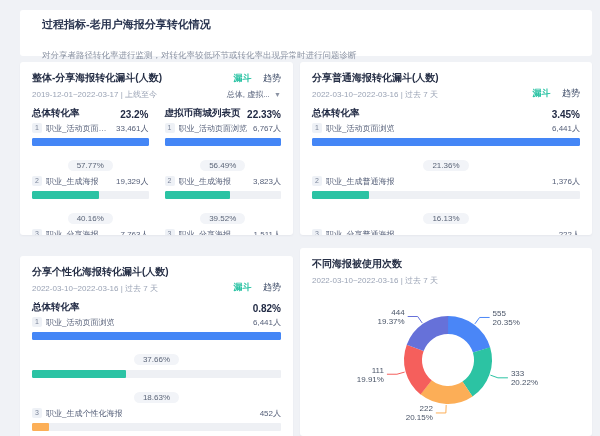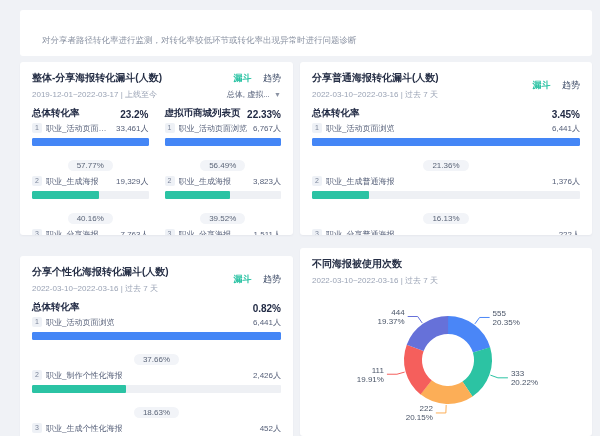--- a/index.html
+++ b/index.html
@@ -11,21 +11,21 @@
   .page-title { font-size:11px; font-weight:bold; color:#2a3550; }
   .page-desc { font-size:8.5px; color:#8b93a3; margin-top:18px; line-height:1.35; }
 
   .card { position:absolute; background:#fff; border-radius:3px; padding:9px 12px;
     box-shadow:0 1px 2px rgba(30,40,70,.05); overflow:hidden; }
   .card-tl { left:20px; top:62px;  width:273px; height:173px; }
   .card-tr { left:300px; top:62px; width:292px; height:173px; }
   .card-bl { left:20px; top:256px; width:273px; height:188px; }
   .card-br { left:300px; top:248px; width:292px; height:188px; }
 
-  .card-head { display:flex; justify-content:space-between; align-items:center; }
+  .card-head { display:flex; justify-content:space-between; align-items:flex-end; }
   .card-title { font-size:10px; font-weight:bold; color:#252e45; }
   .card-date { font-size:8px; color:#9aa3b5; margin-top:4px; }
   .head-right { text-align:right; }
   .tabs { font-size:9px; white-space:nowrap; }
   .tab { margin-left:9px; color:#3c4a66; cursor:pointer; }
   .tab.active { color:#2bc3a4; font-weight:bold; }
   .filter { font-size:8px; color:#55607a; margin-top:4px; cursor:pointer; }
   .filter .caret { font-size:7px; color:#8b93a3; margin-left:2px; }
 
   .metric-row { display:flex; justify-content:space-between; align-items:flex-end;
@@ -50,20 +50,21 @@
   .donut-wrap { margin-top:6px; }
   .donut-wrap svg { display:block; }
   .donut-label { font-size:8px; fill:#4a5568; }
 </style>
 </head>
 <body>
 
 <div class="screen">
 
   <div class="header-card">
+    <div class="page-title">过程指标-老用户海报分享转化情况</div>
     <div class="page-desc">对分享者路径转化率进行监测，对转化率较低环节或转化率出现异常时进行问题诊断</div>
   </div>
 
   <section class="card card-tl">
     <div class="card-head">
       <div>
         <div class="card-title">整体-分享海报转化漏斗(人数)</div>
         <div class="card-date">2019-12-01~2022-03-17 | 上线至今</div>
       </div>
       <div class="head-right">
@@ -233,25 +234,20 @@
             <span class="badge">1</span>
             <span class="f-name">职业_活动页面浏览</span>
             <span class="f-val">6,441人</span>
           </div>
           <div class="track">
             <div class="fill" style="width:100.00%;background:#4486f6"></div>
           </div>
         </div>
         <div class="conv"><span>37.66%</span></div>
         <div>
-          <div class="f-label">
-            <span class="badge">2</span>
-            <span class="f-name">职业_制作个性化海报</span>
-            <span class="f-val">2,426人</span>
-          </div>
           <div class="track">
             <div class="fill" style="width:37.66%;background:#2bc3a4"></div>
           </div>
         </div>
         <div class="conv"><span>18.63%</span></div>
         <div>
           <div class="f-label">
             <span class="badge">3</span>
             <span class="f-name">职业_生成个性化海报</span>
             <span class="f-val">452人</span>

